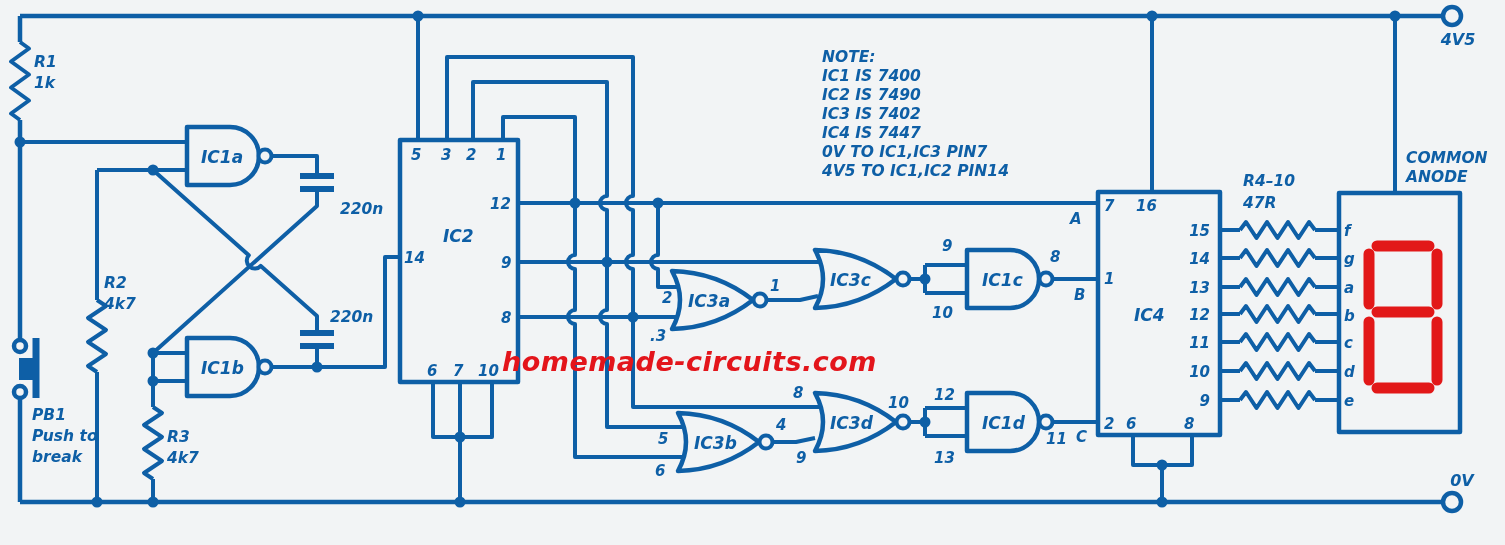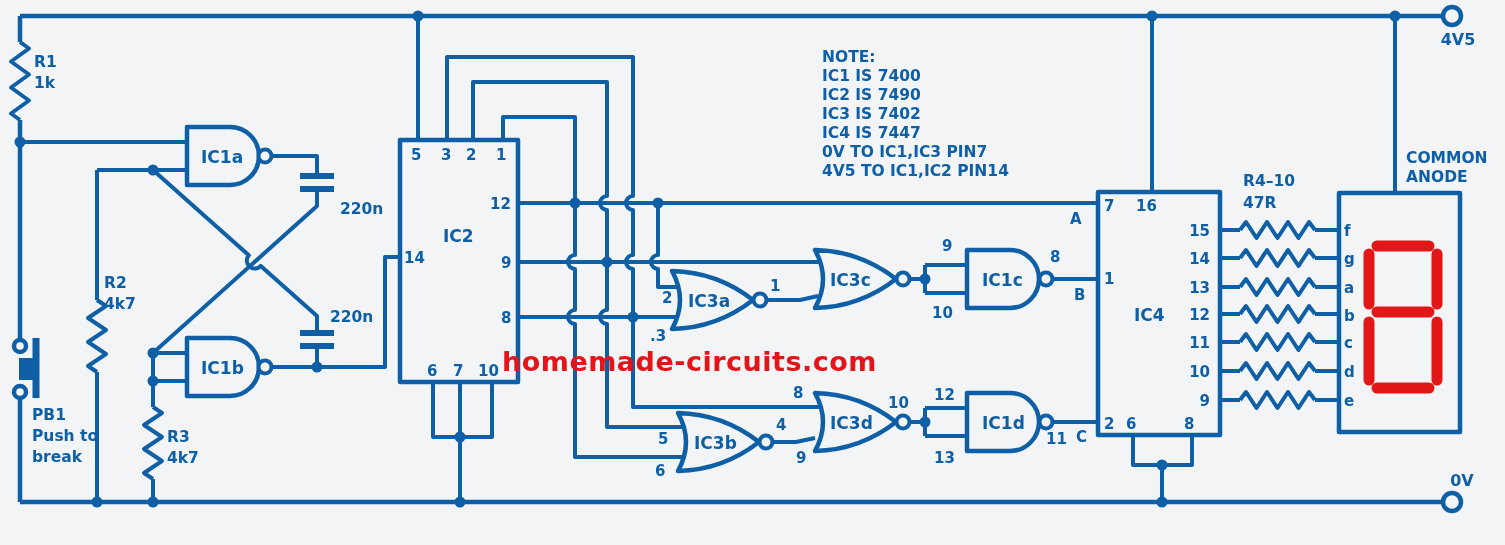--- a/index.html
+++ b/index.html
@@ -1,16 +1,16 @@
 <!DOCTYPE html>
 <html><head>
 <meta charset="utf-8">
 <style>
   html,body{margin:0;padding:0;background:#e8eaec;}
-  #stage{position:relative;width:1505px;height:545px;background:#f2f4f5;overflow:hidden;}
+  #stage{position:relative;width:1505px;height:545px;background:#f2f4f5;overflow:hidden;font-style:italic;}
   svg{display:block;}
   .w{stroke:#0e5fa6;stroke-width:4;fill:none;stroke-linejoin:round;stroke-linecap:butt;}
   .rail{stroke:#0e5fa6;stroke-width:4.5;fill:none;stroke-linecap:butt;}
   .zig{stroke:#0e5fa6;stroke-width:4;fill:none;stroke-linejoin:round;}
   .box{stroke:#0e5fa6;stroke-width:4.5;fill:#f2f4f5;stroke-linejoin:round;}
   .gate{stroke:#0e5fa6;stroke-width:4.5;fill:#f2f4f5;stroke-linejoin:round;}
   .bub{stroke:#0e5fa6;stroke-width:4;fill:#f2f4f5;}
   .dot{fill:#0e5fa6;stroke:none;}
   .term{stroke:#0e5fa6;stroke-width:4.5;fill:#f2f4f5;}
   .cap{stroke:#0e5fa6;stroke-width:6;fill:none;stroke-linecap:butt;}

